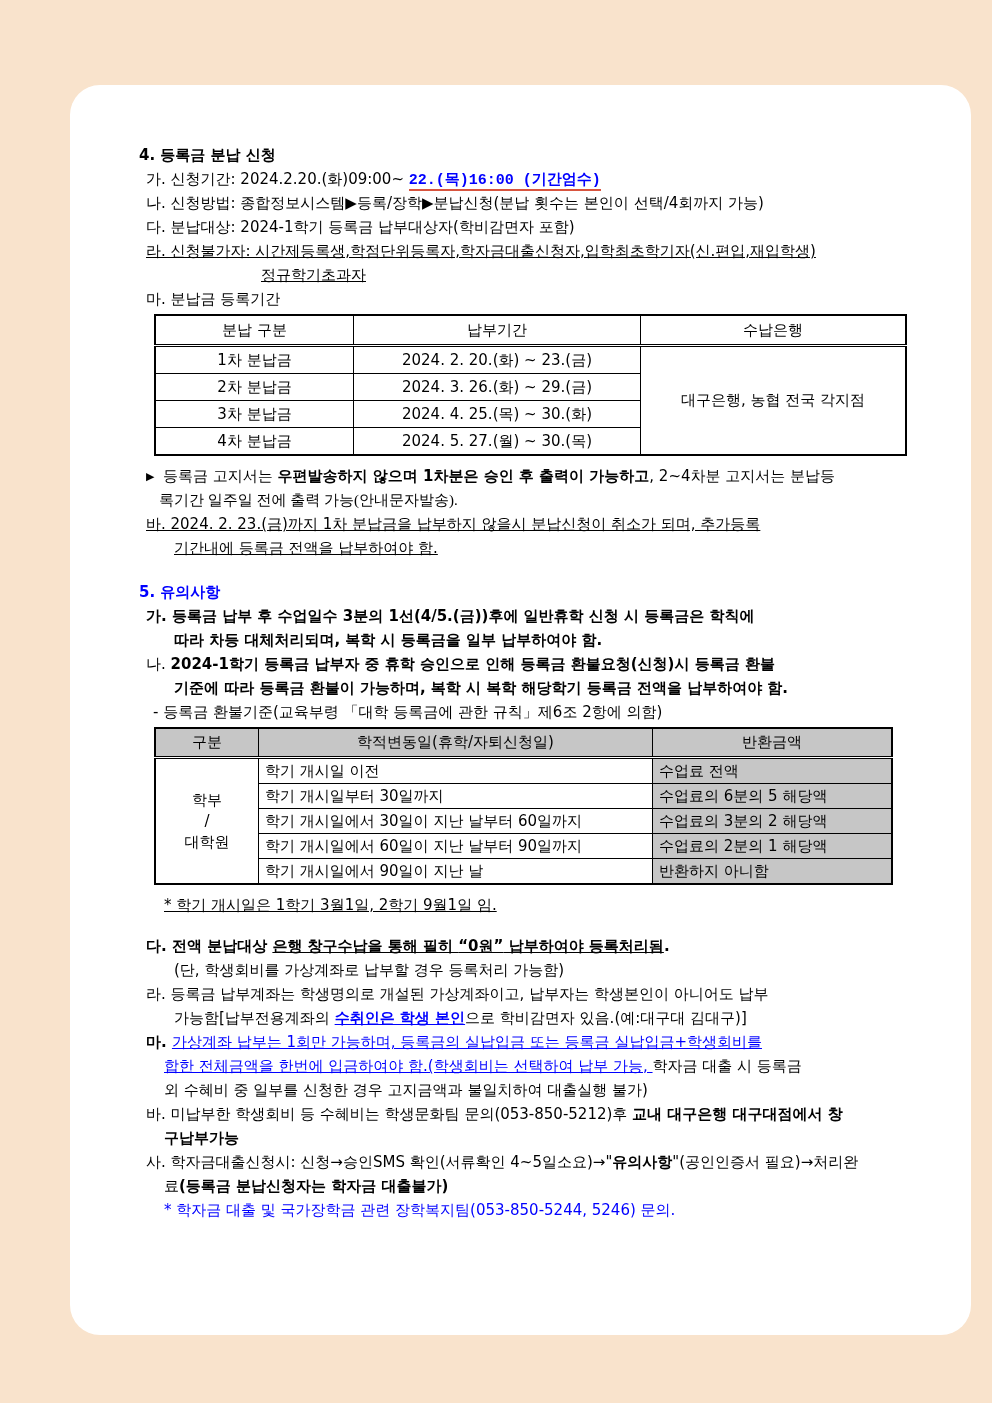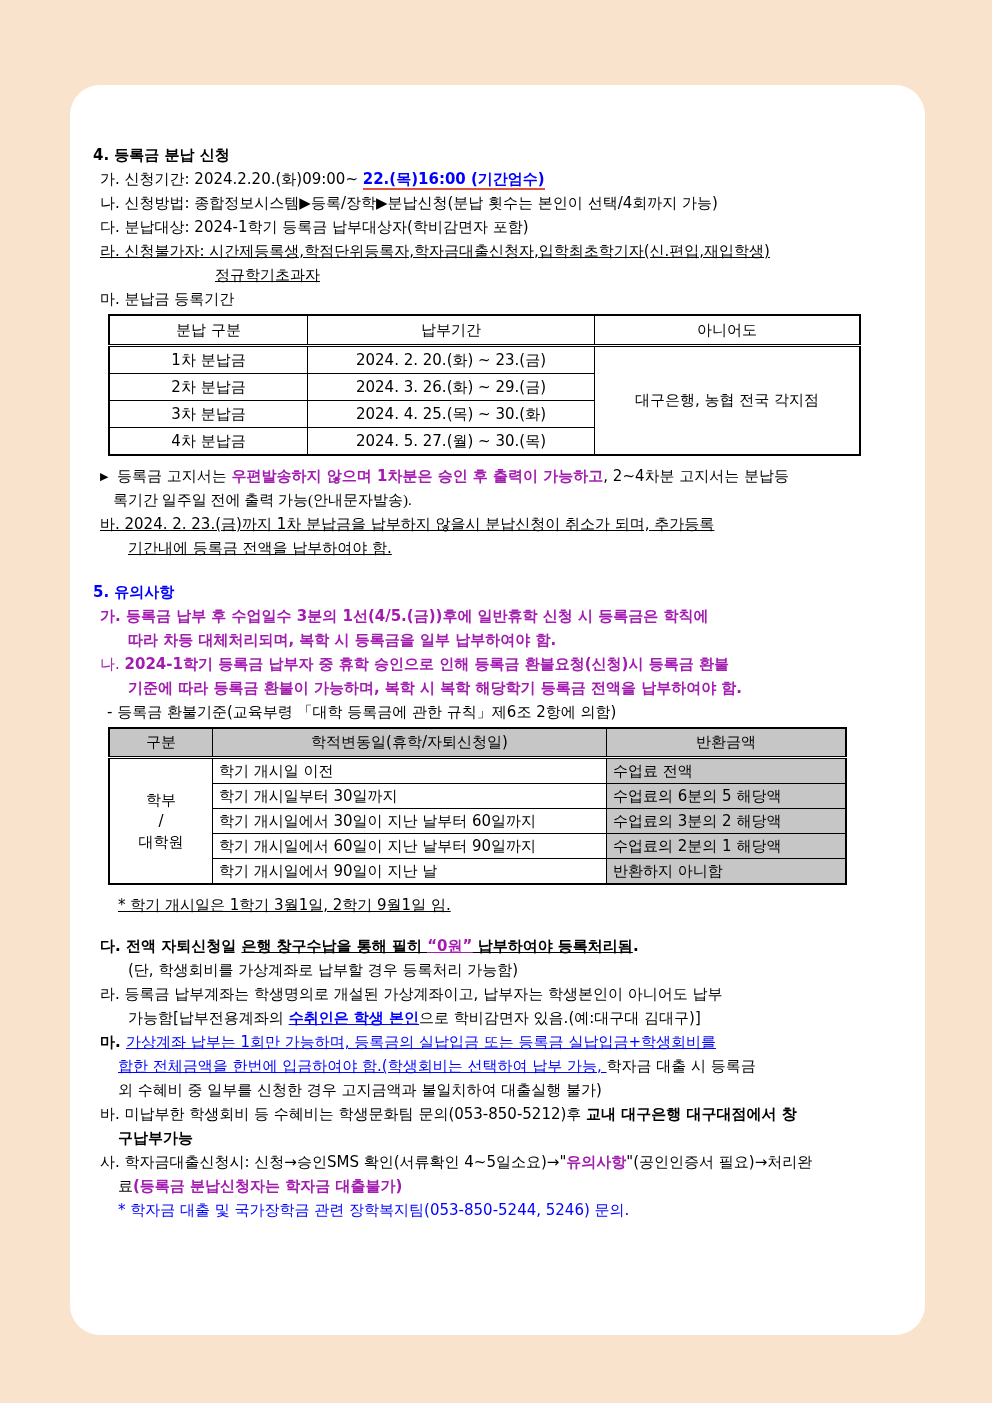--- a/index.html
+++ b/index.html
@@ -8,28 +8,29 @@
     background:#F9E3CC;
     font-family:"DejaVu Sans",sans-serif;
     font-size:15px;color:#000;
     position:relative;
   }
   .card{
     position:absolute;left:70px;top:85px;
     width:855px;height:1250px;
     background:#FFFFFF;border-radius:30px;
     overflow:hidden;
+    padding-left:46px;
   }
   .content{padding:58px 24px 0 23px;}
   .line{white-space:nowrap;height:24px;line-height:24px;}
   .b{font-weight:bold;}
-  .red{color:#a21caf;}
+  .red{color:#000000;}
   .blue{color:#0000FF;}
   .u{text-decoration:underline;}
-  .u-red{border-bottom:2px solid #D9553F;}
+  .u-red{border-bottom:2px solid #D9553F;font-family:Liberation Mono, monospace;}
   .i1{padding-left:7px;}
   .i2{padding-left:35px;}
   .i3{padding-left:25px;}
   .i4{padding-left:122px;}
   .i5{padding-left:14px;}
   .i6{padding-left:20px;font-family:Liberation Serif, serif;}
   .gap-lg{margin-top:20px;}
   .gap-md{margin-top:17px;}
   .gap-sm{margin-top:8px;}
   .bullet-marker{display:inline-block;width:17px;font-size:11px;vertical-align:1px;}
@@ -64,21 +65,21 @@
     <div class="line i1">다. 분납대상: 2024-1학기 등록금 납부대상자(학비감면자 포함)</div>
     <div class="line i1 u">라. 신청불가자: 시간제등록생,학점단위등록자,학자금대출신청자,입학최초학기자(신.편입,재입학생)</div>
     <div class="line i4"><span class="u">정규학기초과자</span></div>
     <div class="line i1">마. 분납금 등록기간</div>
 
     <table class="tbl1">
       <tbody>
           <tr>
         <th class="c1">분납 구분</th>
         <th class="c2">납부기간</th>
-        <th class="c3">아니어도</th>
+        <th class="c3">수납은행</th>
       </tr>
       <tr>
         <td>1차 분납금</td>
         <td>2024. 2. 20.(화) ~ 23.(금)</td>
         <td rowspan="4">대구은행, 농협 전국 각지점</td>
       </tr>
       <tr>
         <td>2차 분납금</td>
         <td>2024. 3. 26.(화) ~ 29.(금)</td>
       </tr>
@@ -144,21 +145,21 @@
       <tr>
         <td>학기 개시일에서 90일이 지난 날</td>
         <td class="refund">반환하지 아니함</td>
       </tr>
     </tbody>
       </table>
 
     <div class="line i3 gap-sm"><span class="u">* 학기 개시일은 1학기 3월1일, 2학기 9월1일 임.</span></div>
 
     <div class="line i1 b gap-md">
-      <span>다. 전액 자퇴신청일 </span><span class="u">은행 창구수납을 통해 필히 </span><span class="red u">“0원”</span><span class="u"> 납부하여야 등록처리됨</span><span>.</span>
+      <span>다. 전액 분납대상 </span><span class="u">은행 창구수납을 통해 필히 </span><span class="red u">“0원”</span><span class="u"> 납부하여야 등록처리됨</span><span>.</span>
     </div>
     <div class="line i2">(단, 학생회비를 가상계좌로 납부할 경우 등록처리 가능함)</div>
 
     <div class="line i1">라. 등록금 납부계좌는 학생명의로 개설된 가상계좌이고, 납부자는 학생본인이 아니어도 납부</div>
     <div class="line i2">
       <span>가능함[납부전용계좌의 </span><span class="blue b u">수취인은 학생 본인</span><span>으로 학비감면자 있음.(예:대구대 김대구)]</span>
     </div>
 
     <div class="line i1">
       <span class="b">마. </span><span class="blue u">가상계좌 납부는 1회만 가능하며, 등록금의 실납입금 또는 등록금 실납입금+학생회비를</span>

